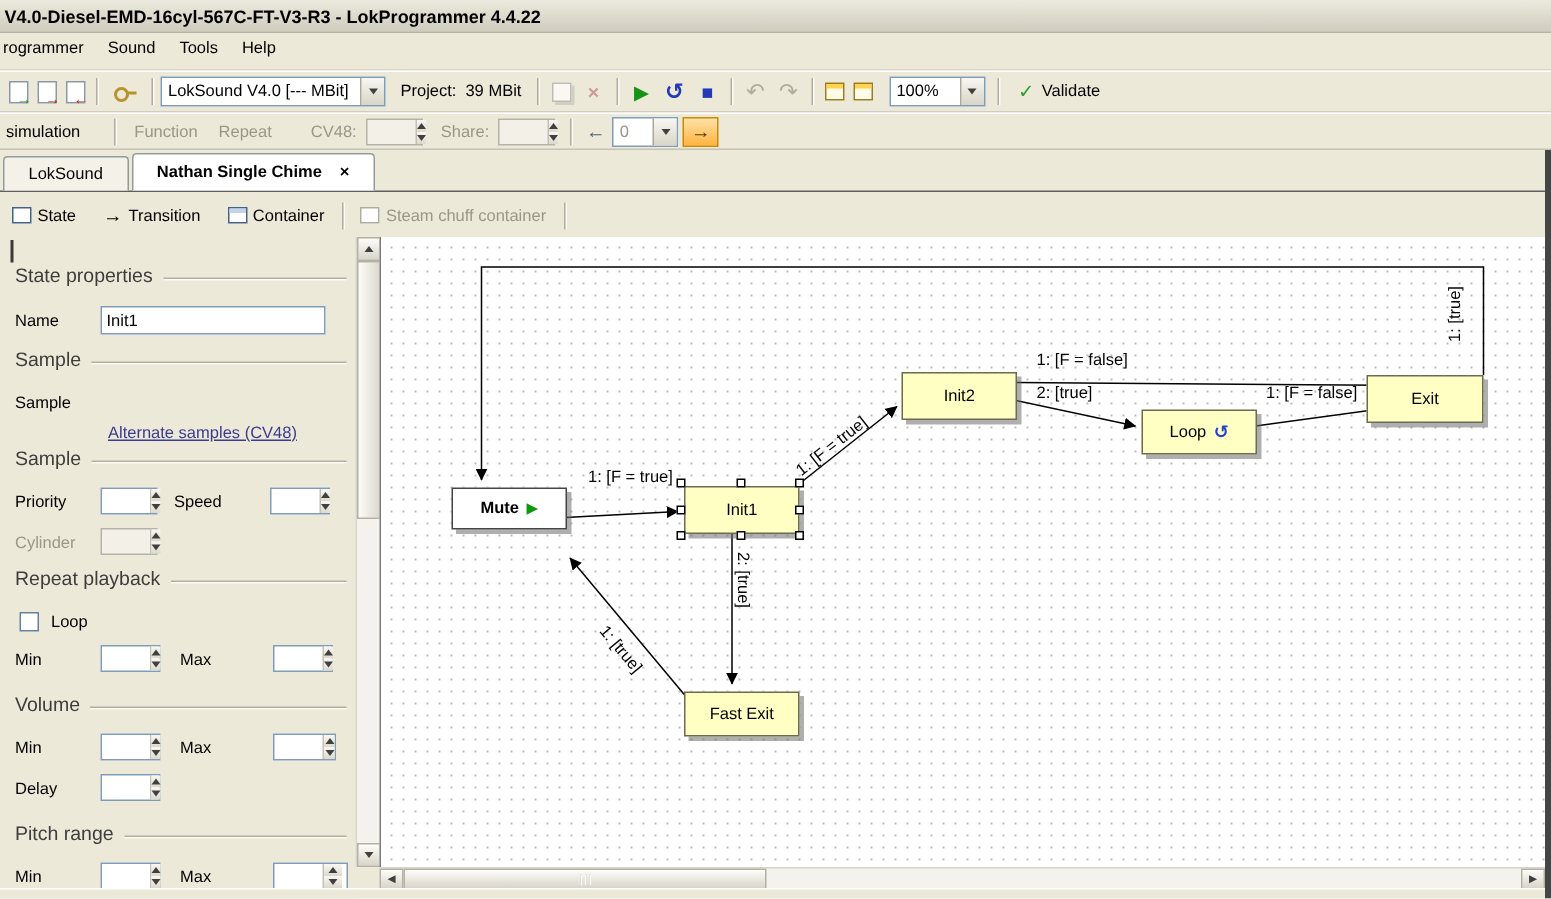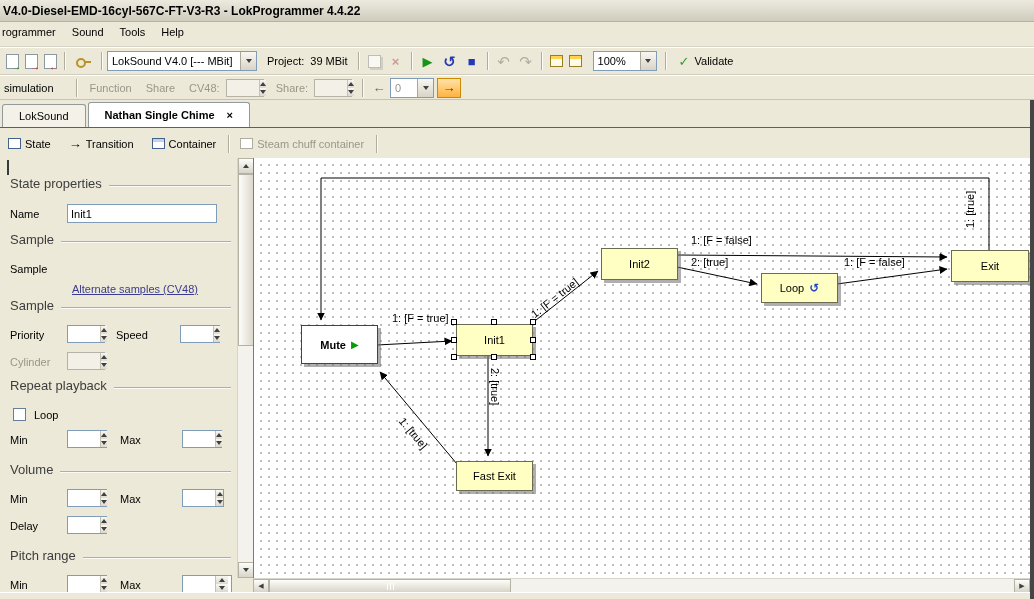--- a/index.html
+++ b/index.html
@@ -163,22 +163,22 @@
   <span class="validate">
     <span class="chk">✓</span>
     <span>Validate</span>
   </span>
 </div>
 
 <div class="tb tb2">
   <span>simulation</span>
   <span class="sep" style="margin-left:22px"></span>
   <span class="dimtxt" style="margin-left:8px">Function</span>
-  <span class="dimtxt" style="margin-left:14px">Share</span>
-  <span class="dimtxt" style="margin-left:14px">CV48:</span>
+  <span class="dimtxt" style="margin-left:14px">Repeat</span>
+  <span class="dimtxt" style="margin-left:26px">CV48:</span>
   <span class="spin dis" style="margin-left:6px;width:38px">
     <input value="10" style="">
     <span class="btns">
         <span class="sb">
           <i class="tri-u"></i>
         </span>
         <span class="sb">
           <i class="tri-d"></i>
         </span>
       </span>
@@ -421,35 +421,35 @@
 
   <span class="tl" style="left:138px;top:154px">1: [F = true]</span>
   <span class="tl" style="left:282px;top:150px;width:80px;transform-origin:left bottom;transform:rotate(-38deg)">1: [F = true]</span>
   <span class="tl" style="left:437px;top:76px">1: [F = false]</span>
   <span class="tl" style="left:437px;top:98px">2: [true]</span>
   <span class="tl" style="left:590px;top:98px">1: [F = false]</span>
   <span class="tl" style="left:722px;top:58px;width:46px;transform-origin:left bottom;transform:rotate(-90deg)">1: [true]</span>
   <span class="tl" style="left:247px;top:210px;width:40px;transform-origin:left top;transform:rotate(90deg)">2: [true]</span>
   <span class="tl" style="left:152px;top:257px;width:60px;transform-origin:left top;transform:rotate(50deg)">1: [true]</span>
 
-  <div class="node white" style="left:47px;top:167px;width:77px;height:39px">
+  <div class="node white" style="left:47px;top:167px;width:77px;height:28px">
     <span>Mute</span>
     <span class="nico" style="color:#0a9a0a">▶</span>
   </div>
   <div class="node" style="left:202px;top:166px;width:77px;height:32px">
     <span>Init1</span>
   </div>
   <div class="node" style="left:347px;top:90px;width:77px;height:32px">
     <span>Init2</span>
   </div>
   <div class="node" style="left:507px;top:115px;width:77px;height:30px">
     <span>Loop</span>
     <span class="nico" style="color:#2244cc;font-size:12px">↺</span>
   </div>
-  <div class="node" style="left:697px;top:92px;width:78px;height:32px">
+  <div class="node" style="left:657px;top:92px;width:78px;height:32px">
     <span>Exit</span>
   </div>
   <div class="node" style="left:202px;top:303px;width:77px;height:30px">
     <span>Fast Exit</span>
   </div>
 
   <span class="hdl" style="left:197px;top:161px"></span>
   <span class="hdl" style="left:237px;top:161px"></span>
   <span class="hdl" style="left:276px;top:161px"></span>
   <span class="hdl" style="left:197px;top:179px"></span>

